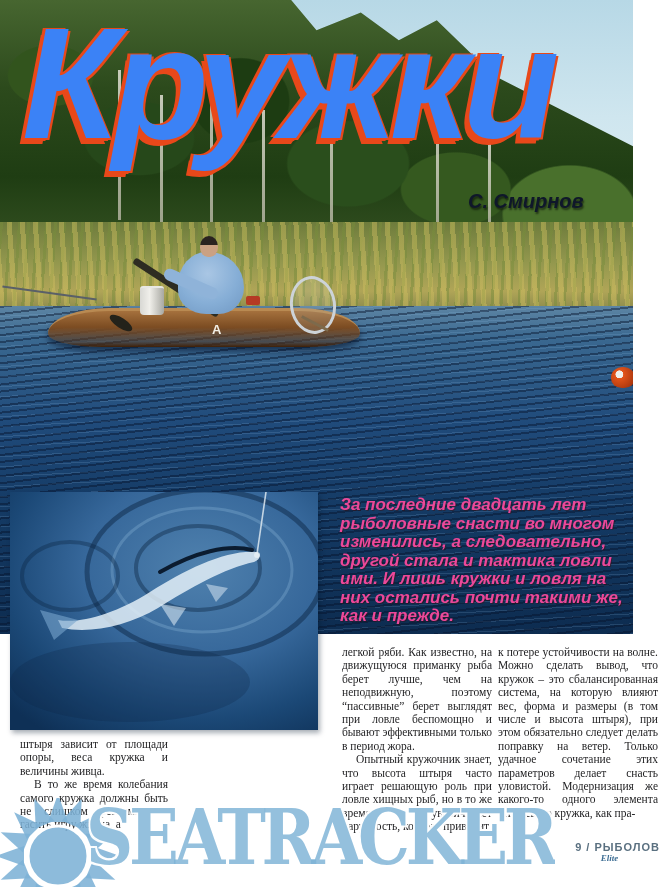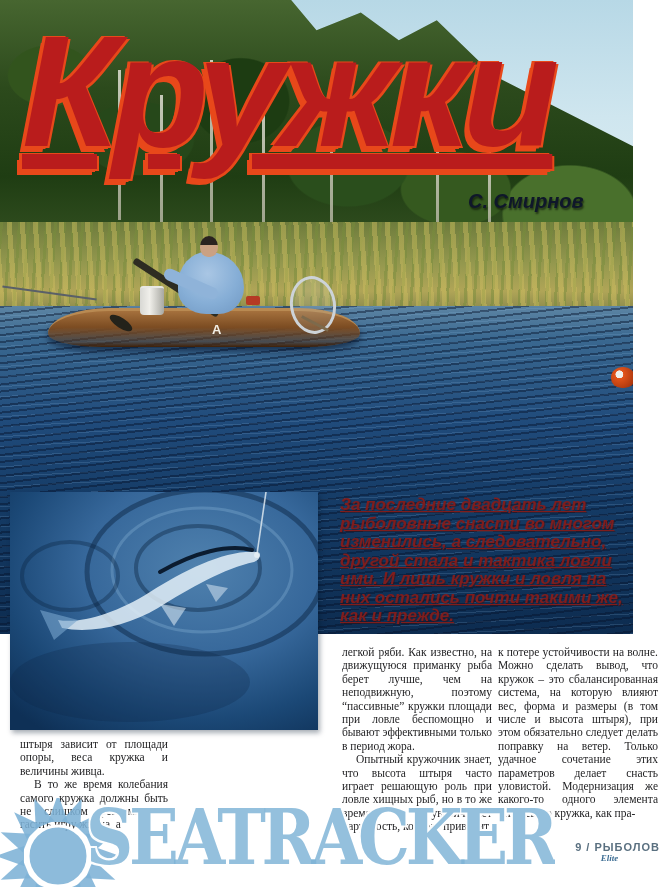--- a/index.html
+++ b/index.html
@@ -65,29 +65,29 @@
   .net{position:absolute;left:290px;top:276px;width:40px;height:52px;border:3px solid #cdd3d8;
        border-radius:50%;transform:rotate(-8deg);background:rgba(190,205,215,.15);}
   .net-handle{position:absolute;left:300px;top:322px;width:30px;height:3px;background:#7d6a4c;
        transform:rotate(28deg);}
   .red-gear{position:absolute;left:246px;top:296px;width:14px;height:9px;background:#b53a24;
        border-radius:2px;}
   .buoy{position:absolute;left:611px;top:367px;width:24px;height:21px;border-radius:50% 50% 45% 45%;
        background:radial-gradient(circle at 35% 35%,#f0f0ea 0 18%,#e2541a 20%,#a3330c 85%);}
 
   
-  .title{position:absolute;left:22px;top:12px;width:620px;
-       font:italic 900 158px/1 "Liberation Sans",sans-serif;letter-spacing:-7px;color:#b91c1c;
-       text-shadow:-5px 6px 0 #e8481a,-2px 3px 0 #e8481a,-3px -1px 0 #e8481a,2px 2px 0 #e8481a;text-decoration:underline;}
+  .title{position:absolute;left:22px;top:4px;width:620px;
+       font:italic 900 158px/1 "Liberation Sans",sans-serif;letter-spacing:-7px;color:#3b82f6;
+       text-shadow:-5px 6px 0 #e8481a,-2px 3px 0 #e8481a,-3px -1px 0 #e8481a,2px 2px 0 #e8481a;}
   .author{position:absolute;left:468px;top:190px;
        font:italic bold 20px "Liberation Sans",sans-serif;color:#0f172a;
        text-shadow:1px 2px 2px rgba(0,0,0,.55);}
   .lead{position:absolute;left:340px;top:496px;width:300px;
-       font:italic bold 17px/18.5px "Liberation Sans",sans-serif;color:#7f1d1d;
-       text-shadow:1px 1px 0 rgba(70,10,0,.4);text-decoration:underline;}
+       font:italic bold 17px/18.5px "Liberation Sans",sans-serif;color:#ec4899;
+       text-shadow:1px 1px 0 rgba(70,10,0,.4);}
 
   
   .fish-photo{position:absolute;left:10px;top:492px;width:308px;height:238px;overflow:hidden;
        box-shadow:2px 3px 5px rgba(0,20,40,.35);}
 
   
   .col{position:absolute;font:11.5px/13.4px "Liberation Serif",serif;color:#1e1e20;
        text-align:justify;}
   .col p{margin:0;}
   .col p.indent{text-indent:14px;}
@@ -173,21 +173,21 @@
       <line x1="256" y1="0" x2="247" y2="62" stroke="#dde8f0" stroke-width="1.6" opacity=".85"></line>
       <circle cx="247" cy="63" r="3" fill="#e8f1f6" opacity=".8"></circle>
     </svg>
   </div>
 
   <div class="col col1">
     <p>штыря зависит от площади опоры, веса кружка и величины живца.</p>
     <p class="indent">В то же время колебания самого кружка должны быть не слишком резкими, не гасить игру живца, а</p>
   </div>
   <div class="col col3">
-    <p>легкой ряби. Как известно, на движущуюся приманку рыба берет лучше, чем на неподвижную, поэтому “пассивные” кружки площади при ловле беспомощно и бывают эффективными только в период жора.</p>
+    <p>легкой ряби. Как известно, на движущуюся приманку рыба берет лучше, чем на неподвижную, поэтому “пассивные” берет выглядят при ловле беспомощно и бывают эффективными только в период жора.</p>
     <p class="indent">Опытный кружочник знает, что высота штыря часто играет решающую роль при ловле хищных рыб, но в то же время увеличивает парусность, которая приводит</p>
   </div>
   <div class="col col4">
     <p>к потере устойчивости на волне. Можно сделать вывод, что кружок – это сбалансированная система, на которую влияют вес, форма и размеры (в том числе и высота штыря), при этом обязательно следует делать поправку на ветер. Только удачное сочетание этих параметров делает снасть уловистой. Модернизация же какого-то одного элемента штыревого кружка, как пра-</p>
   </div>
 
   <div class="footer">
     <div class="pageline">9 / РЫБОЛОВ</div>
     <div class="edition">Elite</div>
   </div>

